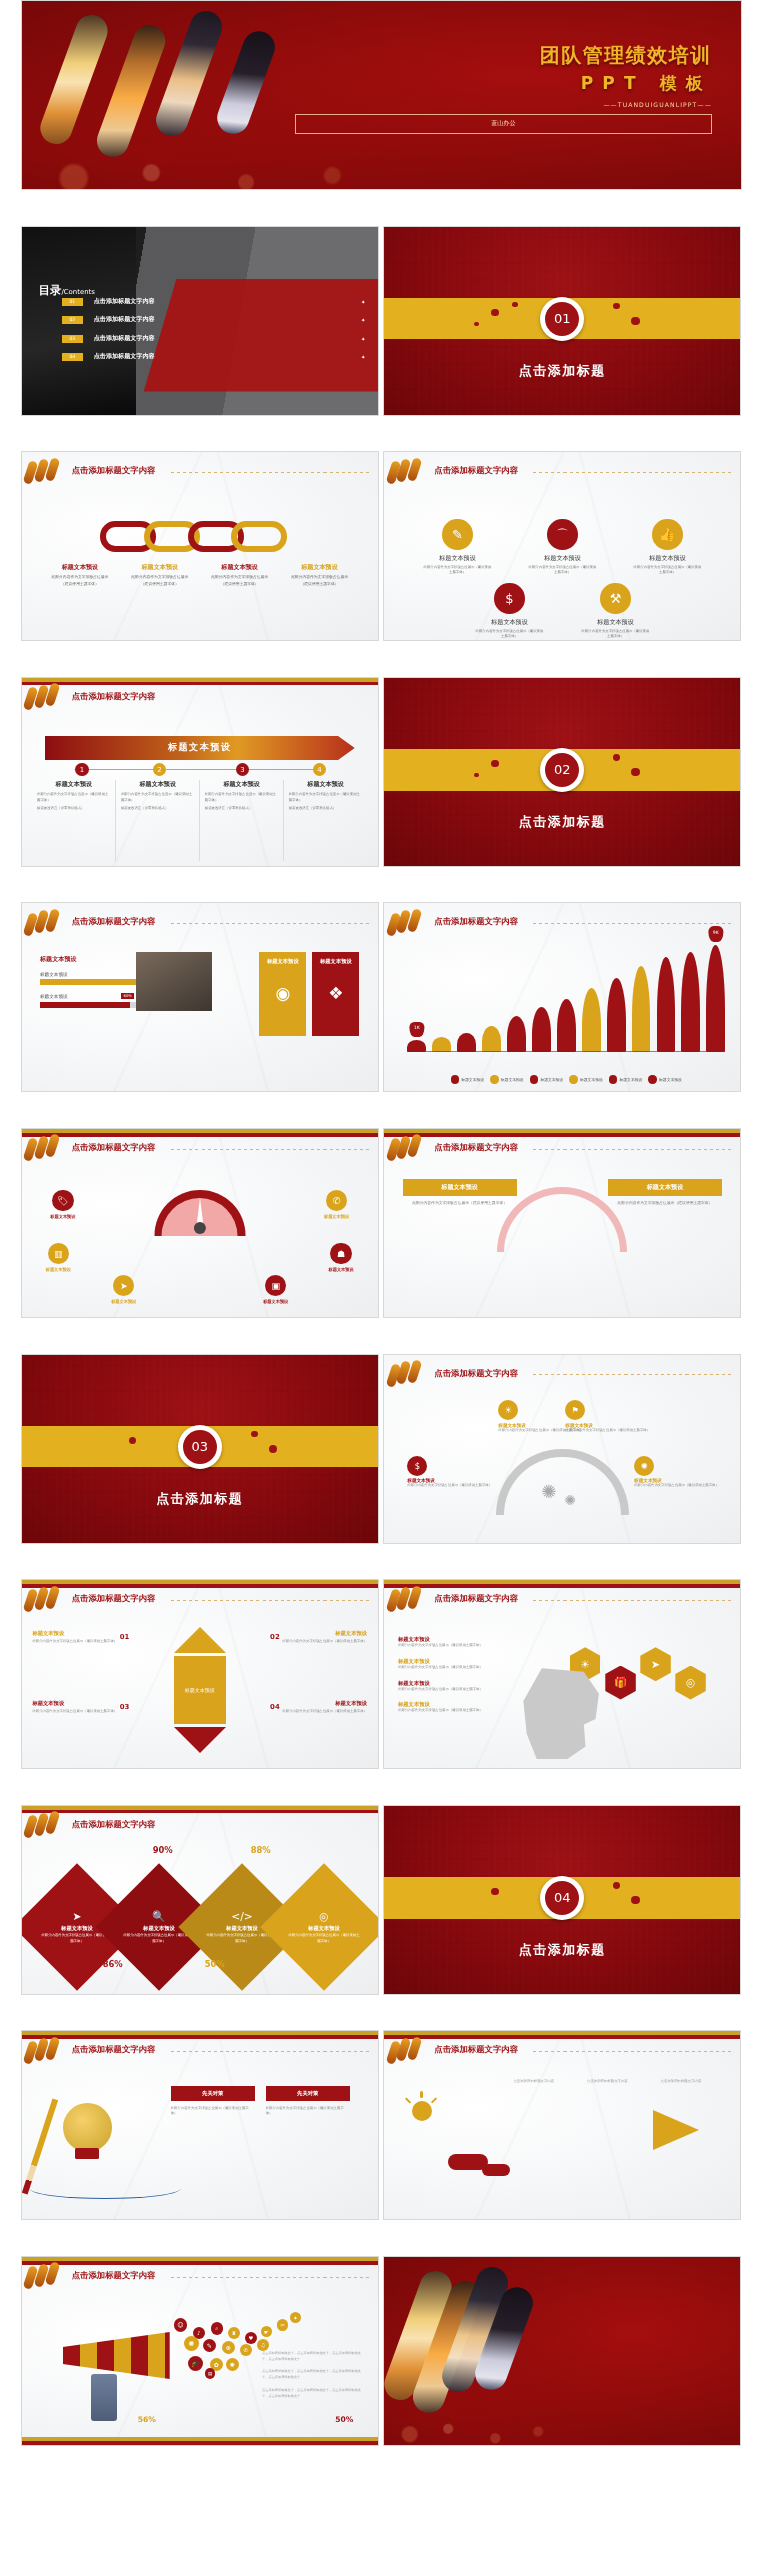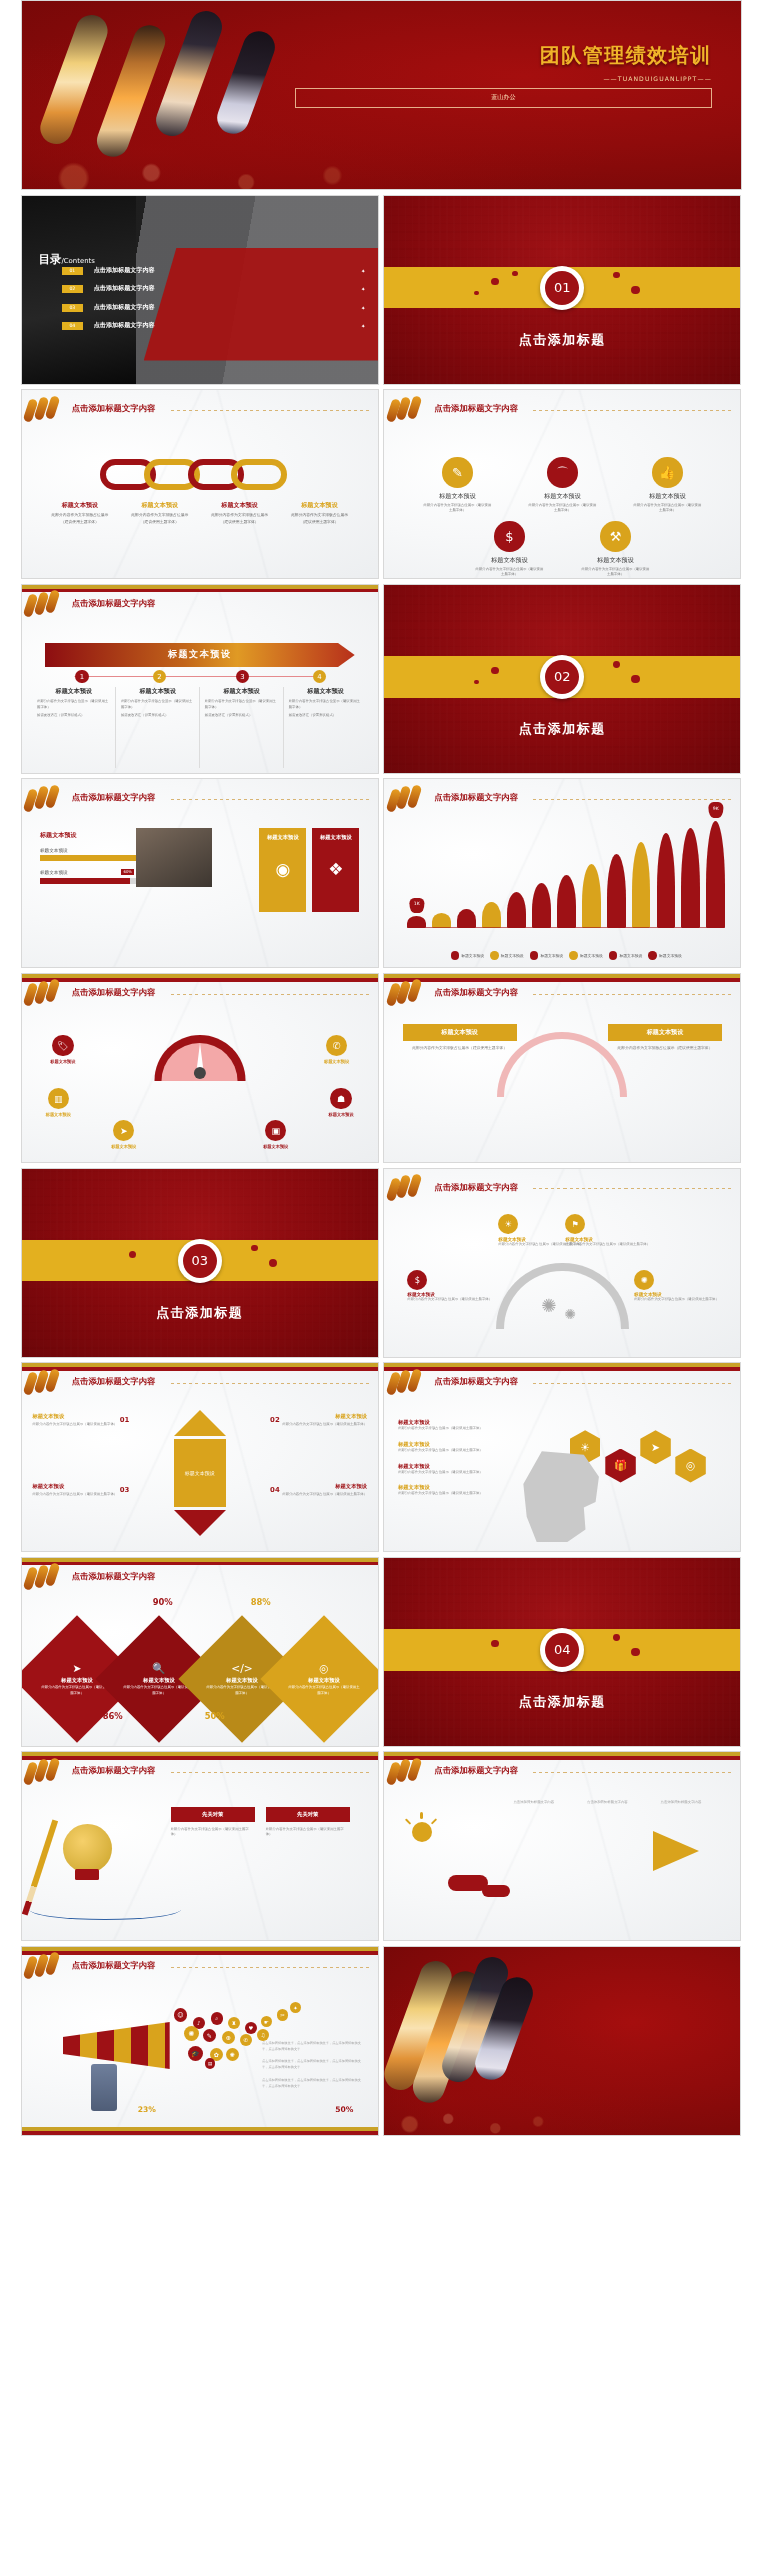--- a/index.html
+++ b/index.html
@@ -2,21 +2,21 @@
 <html style="font-size:12.2px"><head>
 <meta charset="utf-8">
 <style>
   * { box-sizing: border-box; margin:0; padding:0; }
   html,body { background:#ffffff; }
   body {
     width:762px; height:2576px;
     font-family:"DejaVu Sans","Liberation Sans",sans-serif;
     overflow:hidden; position:relative;
   }
-  .deck { width:762px; display:flex; flex-wrap:wrap; }
+  .deck { width:762px; display:flex; flex-wrap:wrap;gap:31px; }
 
   
   .slide {
     width:358px; height:190px; margin:0 0 4.6px 0; position:relative;
     overflow:hidden; background:#f2f2f2;
     border:0.8px solid #d8d8d8;
   }
   .slide.full { width:721px; margin-left:20.6px; }
   .row { width:762px; display:flex; justify-content:center; gap:4.6px; }
 
@@ -353,20 +353,21 @@
     <div class="cover-bg"></div>
     <div class="cover-people"></div>
     <div class="stripes">
       <div class="stripe st1"></div>
         <div class="stripe st2"></div>
       <div class="stripe st3"></div>
         <div class="stripe st4"></div>
     </div>
     <div class="cover-txt">
       <div class="cover-title">团队管理绩效培训</div>
+      <div class="cover-sub">PPT 模板</div>
       <div class="cover-en">——TUANDUIGUANLIPPT——</div>
       <div class="cover-box">蓝山办公</div>
     </div>
   </div>
 
   <div class="row">
     <div class="slide">
       <div class="toc-bg"></div>
       <div class="toc-photo"></div>
       <div class="toc-suit"></div>
@@ -1070,21 +1071,21 @@
         <div class="mbub" style="left:188px;top:66px;width:13px;height:13px;background:#d9a31c;font-size:6.1px">✿</div>
         <div class="mbub" style="left:204px;top:66px;width:13px;height:13px;background:#d9a31c;font-size:6.1px">✺</div>
         <div class="mbub" style="left:183px;top:76px;width:10.7px;height:10.7px;background:#9e1115;font-size:4.6px">▤</div>
 
         <div style="position:absolute;right:10.7px;top:59px;width:105px">
           <div style="font-size:3.2px;color:#9a9a9a;line-height:1.8;margin-bottom:6.9px">点击添加简短标题文字，点击添加简短标题文字，点击添加简短标题文字，点击添加简短标题文字</div>
           <div style="font-size:3.2px;color:#9a9a9a;line-height:1.8;margin-bottom:6.9px">点击添加简短标题文字，点击添加简短标题文字，点击添加简短标题文字，点击添加简短标题文字</div>
           <div style="font-size:3.2px;color:#9a9a9a;line-height:1.8">点击添加简短标题文字，点击添加简短标题文字，点击添加简短标题文字，点击添加简短标题文字</div>
         </div>
 
-        <div class="pctlbl" style="left:116px;bottom:18.3px;color:#d9a31c">23%</div>
+        <div class="pctlbl" style="left:116px;bottom:18.3px;color:#d9a31c">56%</div>
         <div class="peoplerow" style="left:142px">
           <span class="pp"></span>
             <span class="pp"></span>
             <span class="pp"></span>
             <span class="pp"></span>
           <span class="pp"></span>
             <span class="pp"></span>
             <span class="pp"></span>
             <span class="pp"></span>
           <span class="pp gr"></span>

